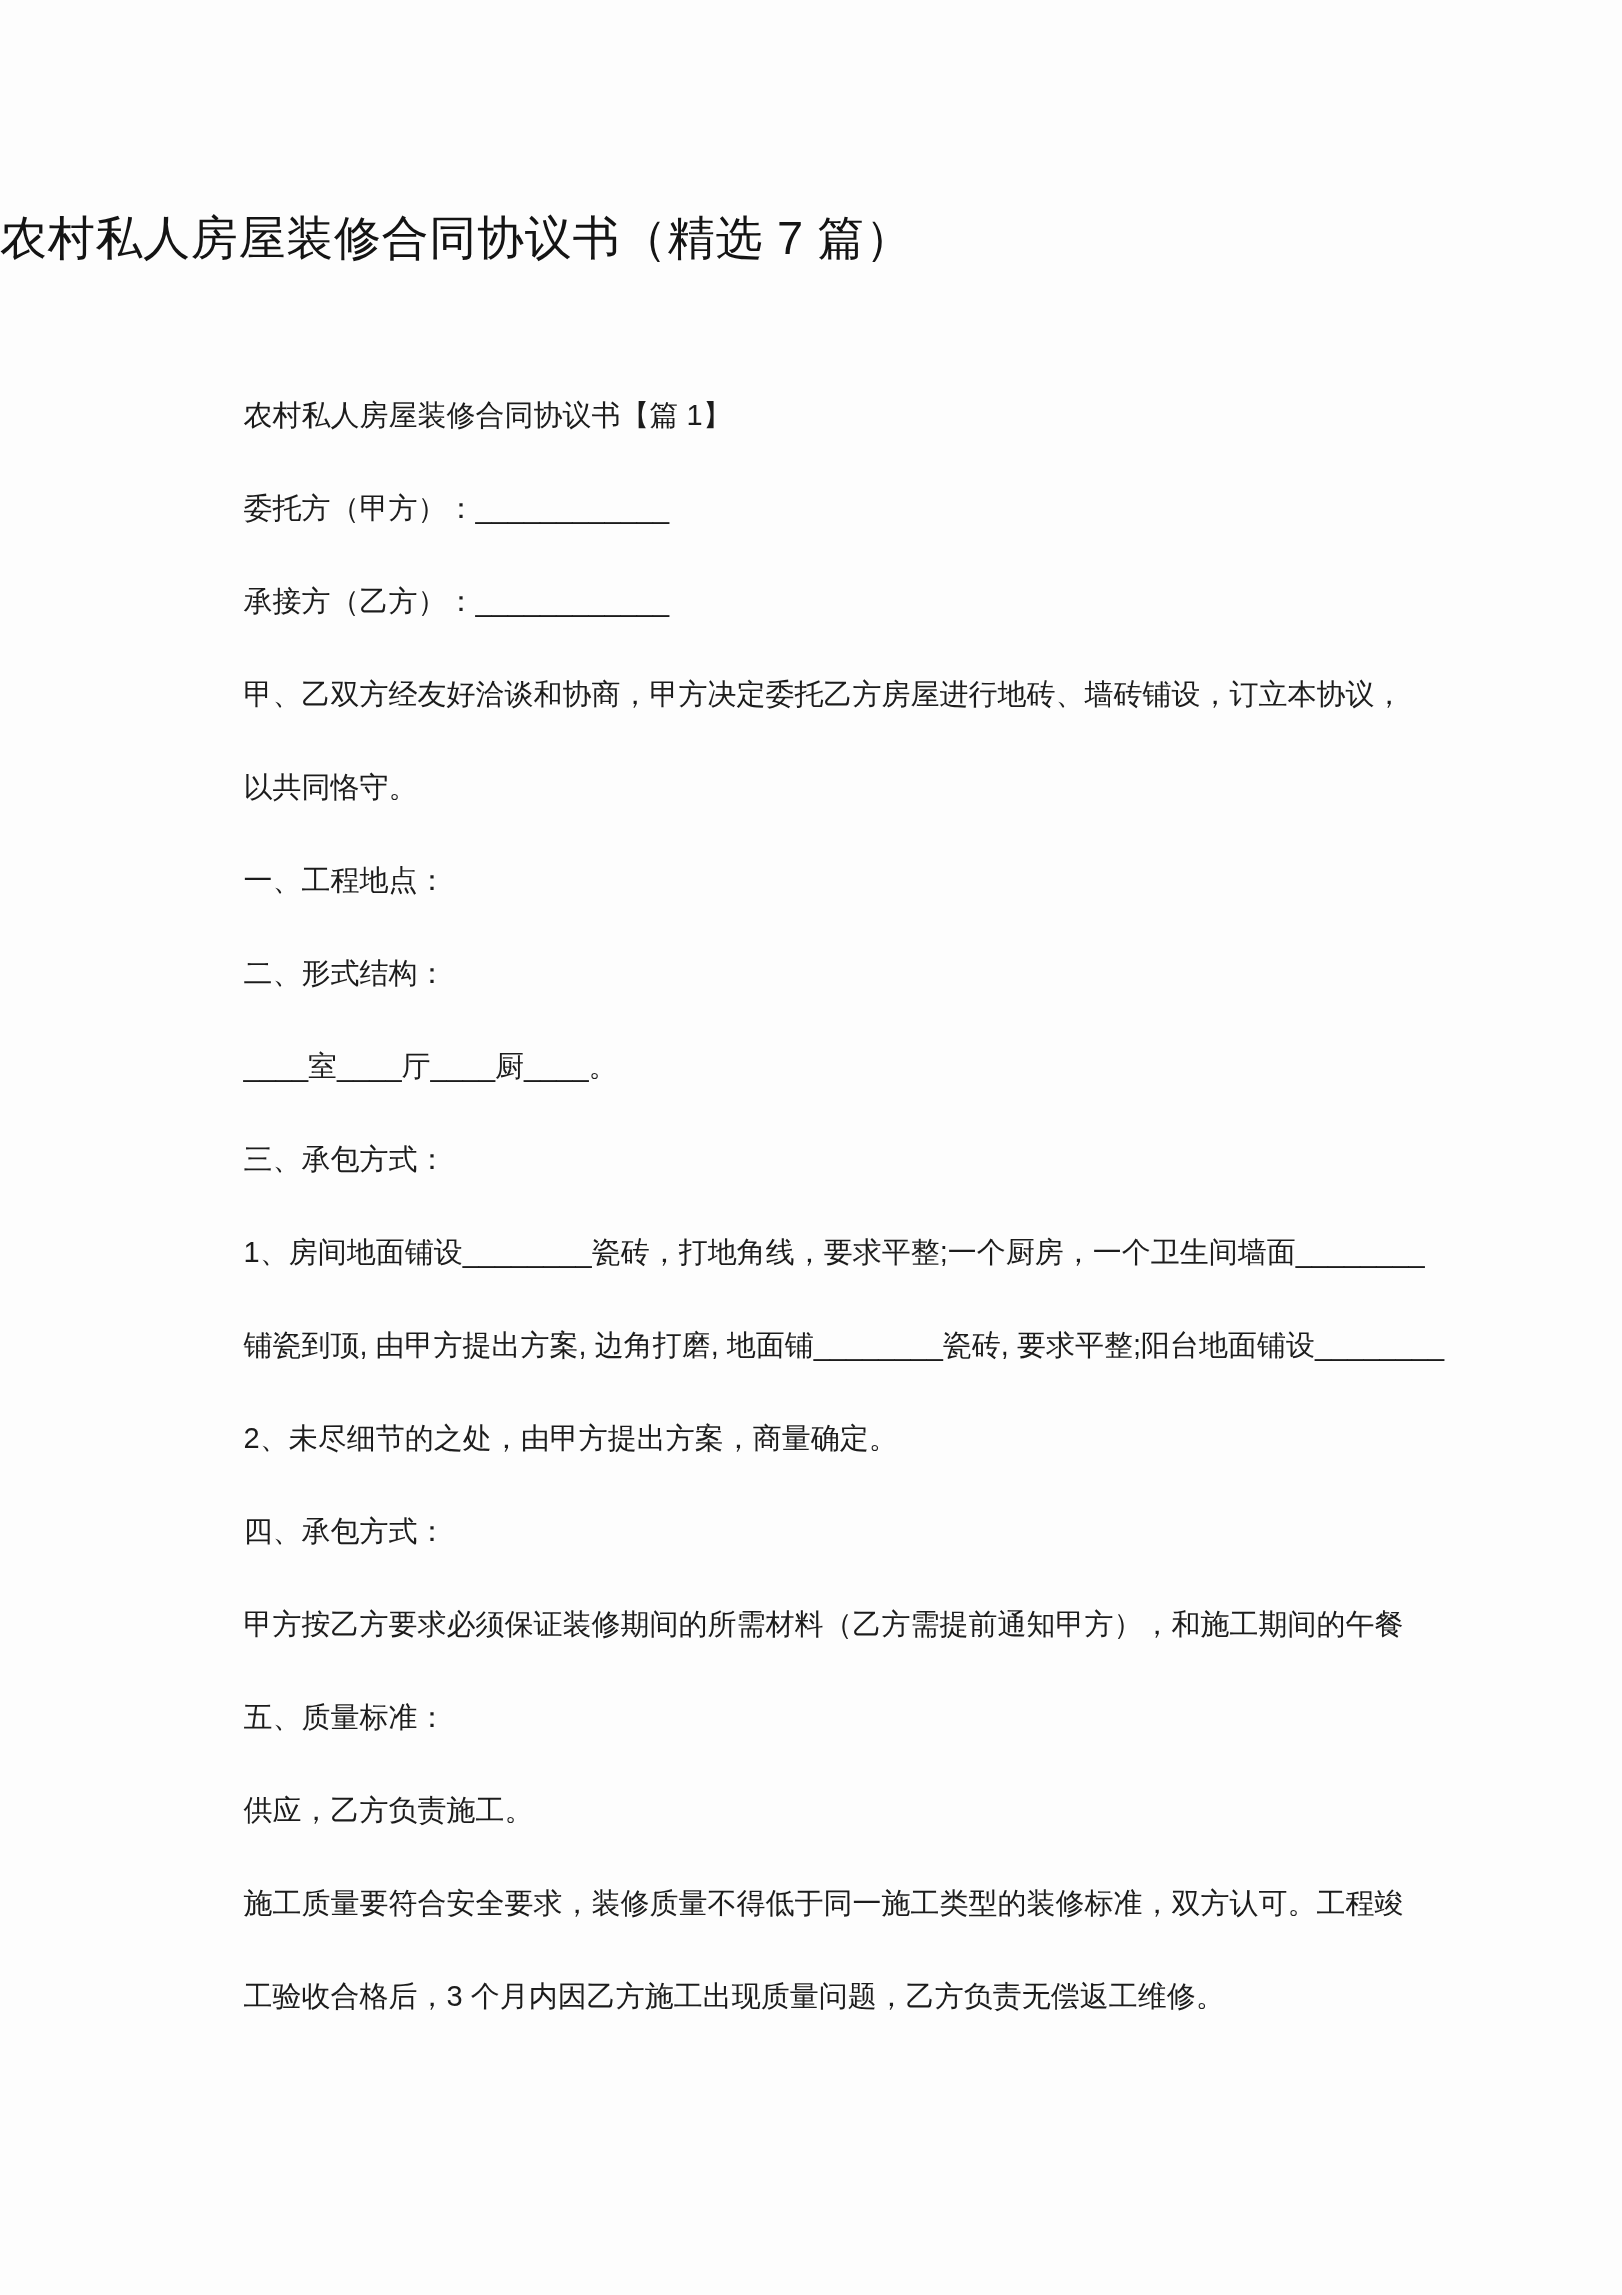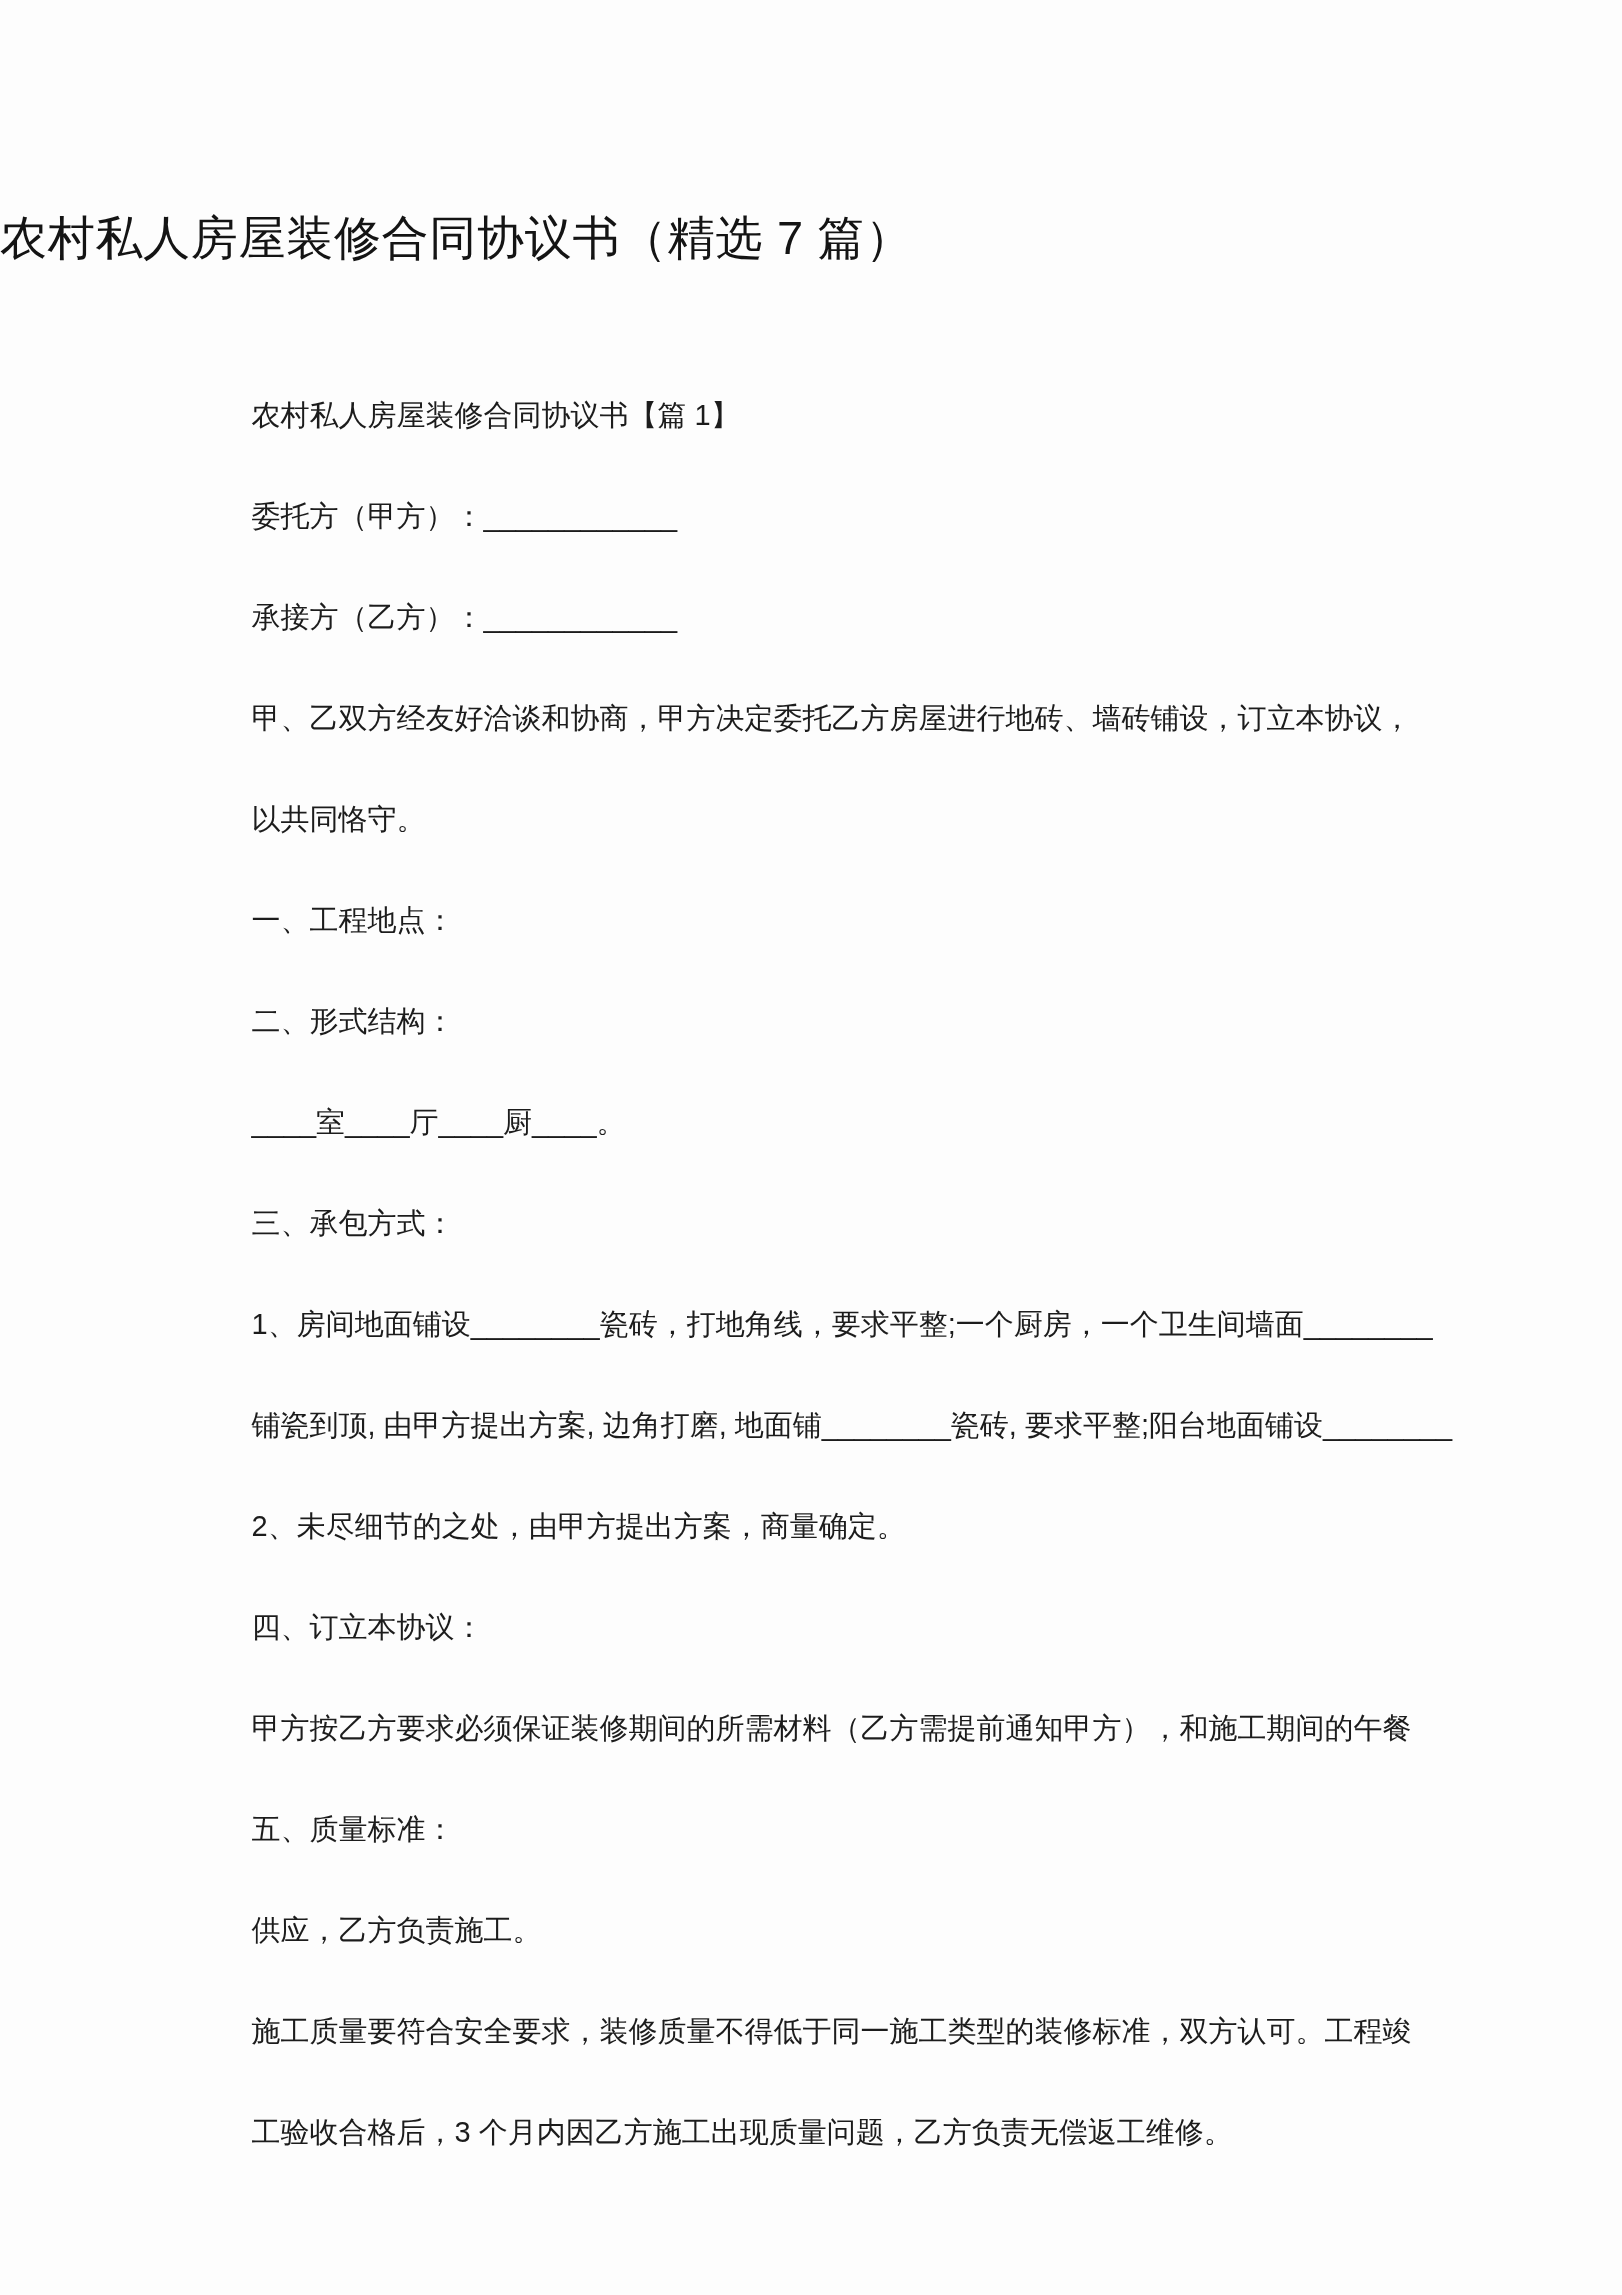--- a/index.html
+++ b/index.html
@@ -33,21 +33,21 @@
     white-space: pre;
   }
   .doc-body {
     margin: 101px auto 0 auto;
     width: 1152px;
     font-size: 29px;
     line-height: 85px;
     color: #1c1c1c;
   }
   .line {
-    margin: 16px;
+    margin: 8px;
     padding: 0;
     white-space: pre; 
   }
 </style>
 </head>
 <body>
 
 <div class="page">
 
   <h1 class="doc-title">农村私人房屋装修合同协议书（精选 7 篇）</h1>
@@ -58,21 +58,21 @@
     <p class="line">承接方（乙方）：____________</p>
     <p class="line">甲、乙双方经友好洽谈和协商，甲方决定委托乙方房屋进行地砖、墙砖铺设，订立本协议，</p>
     <p class="line">以共同恪守。</p>
     <p class="line">一、工程地点：</p>
     <p class="line">二、形式结构：</p>
     <p class="line">____室____厅____厨____。</p>
     <p class="line">三、承包方式：</p>
     <p class="line">1、房间地面铺设________瓷砖，打地角线，要求平整;一个厨房，一个卫生间墙面________</p>
     <p class="line">铺瓷到顶, 由甲方提出方案, 边角打磨, 地面铺________瓷砖, 要求平整;阳台地面铺设________</p>
     <p class="line">2、未尽细节的之处，由甲方提出方案，商量确定。</p>
-    <p class="line">四、订立本协议：</p>
+    <p class="line">四、承包方式：</p>
     <p class="line">甲方按乙方要求必须保证装修期间的所需材料（乙方需提前通知甲方），和施工期间的午餐</p>
     <p class="line">五、质量标准：</p>
     <p class="line">供应，乙方负责施工。</p>
     <p class="line">施工质量要符合安全要求，装修质量不得低于同一施工类型的装修标准，双方认可。工程竣</p>
     <p class="line">工验收合格后，3 个月内因乙方施工出现质量问题，乙方负责无偿返工维修。</p>
   </div>
 
 </div>
 
 

